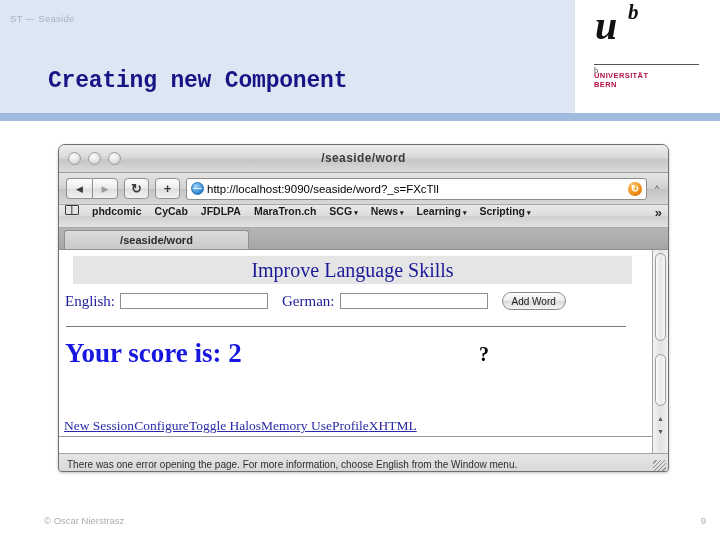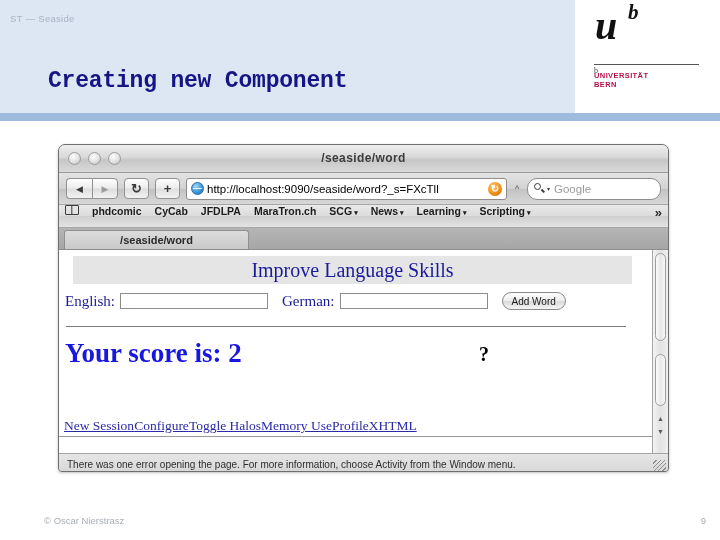--- a/index.html
+++ b/index.html
@@ -439,25 +439,20 @@
       <div class="btn3d sq-btn">↻</div>
       <div class="btn3d sq-btn">+</div>
 
       <div class="urlfield">
         <span class="globe"></span>
         <span class="url-text">http://localhost:9090/seaside/word?_s=FXcTll</span>
         <span class="reload-ic">↻</span>
       </div>
       <span class="bookmark-star">^</span>
 
-      <div class="searchfield">
-        <span class="mag"></span>
-        <span class="search-caret">▾</span>
-        <span class="search-ph">Google</span>
-      </div>
     </div>
 
     <div class="bookmarkbar">
       <span class="bm-book"></span>
       <span class="bm"><span>phdcomic</span></span>
       <span class="bm"><span>CyCab</span></span>
       <span class="bm"><span>JFDLPA</span></span>
       <span class="bm"><span>MaraTron.ch</span></span>
       <span class="bm"><span>SCG</span><span class="car">▾</span></span>
       <span class="bm"><span>News</span><span class="car">▾</span></span>
@@ -506,21 +501,21 @@
 
       <div class="vscroll">
         <div class="vthumb"></div>
         <div class="vthumb2"></div>
         <div class="varrow up">▲</div>
         <div class="varrow dn">▼</div>
       </div>
     </div>
 
     <div class="statusbar">
-      <span>There was one error opening the page. For more information, choose Activity from the Window menu.</span>
+      <span>There was one error opening the page. For more information, choose English from the Window menu.</span>
       <span class="grip"></span>
     </div>
   </div>
 
   <div class="footer-left">© Oscar Nierstrasz</div>
   <div class="footer-right">9</div>
 
 </div>
 
 </body></html>

